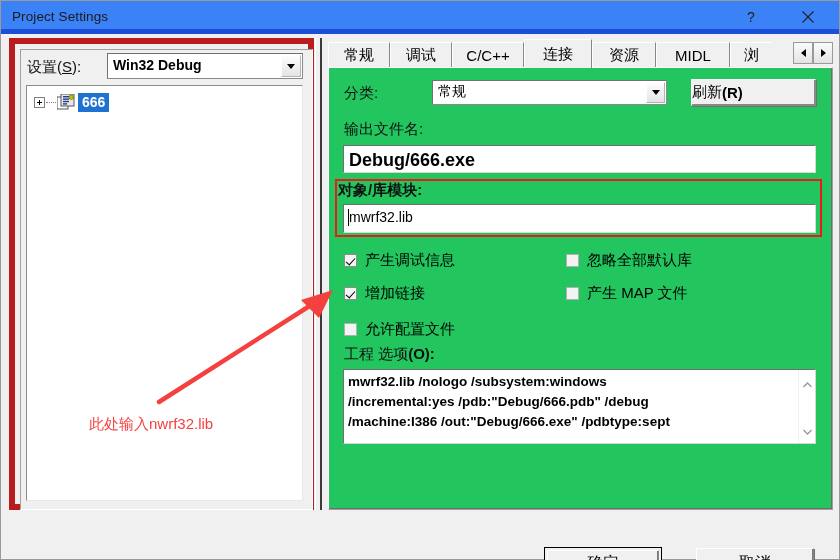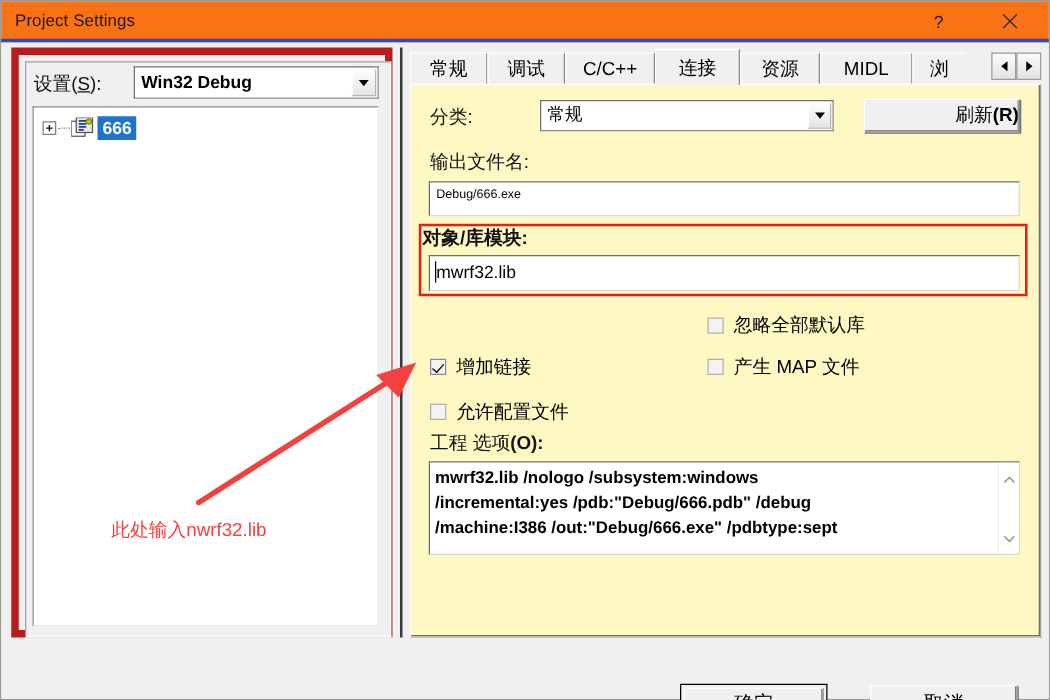--- a/index.html
+++ b/index.html
@@ -15,22 +15,22 @@
     position: relative;
     width: 840px; height: 560px;
     background: #f0f0f0;
     border: 1px solid #9a9a9a;
   }
 
   
   #titlebar {
     position: absolute; left: 0; top: 0;
     width: 838px; height: 33px;
-    background: #f97316;
-    border-bottom: 3px solid #1d4ed8;
+    background: #3b82f6;
+    border-bottom: 5px solid #1d4ed8;
   }
   #title-text {
     position: absolute; left: 11px; top: 8px;
     font-size: 13.5px; color: #1a1a1a;
     letter-spacing: 0.1px;
   }
   .caption-btn {
     position: absolute; top: 0; height: 32px; width: 46px;
     display: flex; align-items: center; justify-content: center;
     color: #222; font-size: 14px;
@@ -202,21 +202,21 @@
   .tri-right {
     width: 0; height: 0;
     border-top: 4px solid transparent;
     border-bottom: 4px solid transparent;
     border-left: 5px solid #000;
   }
 
   #tab-panel {
     position: absolute; left: 0; top: 29px;
     width: 505px; height: 443px;
-    background: #fef9c3;
+    background: #22c55e;
     border-top: 1px solid #ffffff;
     border-left: 1px solid #ffffff;
     border-right: 1px solid #a0a0a0;
     border-bottom: 1px solid #a0a0a0;
     box-shadow: inset -1px -1px 0 #6e6e6e;
     padding-left: 30px;
   }
 
   
   #category-label {
@@ -242,40 +242,40 @@
     border-top-color: #ffffff; border-left-color: #ffffff;
     display: flex; align-items: center; justify-content: center;
   }
   #refresh-btn {
     position: absolute; left: 362px; top: 11px;
     width: 125px; height: 27px;
     background: #f0f0f0;
     border: 1px solid #8a8a8a;
     border-top-color: #ffffff; border-left-color: #ffffff;
     box-shadow: inset -1px -1px 0 #888888, 1px 1px 0 #707070;
-    display: flex; align-items: center; justify-content: flex-end;
+    display: flex; align-items: center; justify-content: flex-start;
     font-size: 15px; color: #000;
   }
   #refresh-btn b { font-weight: bold; }
 
   #output-label {
     position: absolute; left: 15px; top: 52px;
     font-size: 15px; color: #111;
   }
   #output-field {
     position: absolute; left: 14px; top: 77px;
     width: 473px; height: 28px;
     background: #ffffff;
     border: 1px solid #8a8a8a;
     border-top-color: #6f6f6f; border-left-color: #6f6f6f;
     border-right-color: #d8d8d8; border-bottom-color: #d8d8d8;
   }
   #output-field-text {
     position: absolute; left: 5px; top: 4px;
-    font-size: 10px; font-weight: normal; color: #000;
+    font-size: 18px; font-weight: bold; color: #000;
   }
 
   
   #objlib-highlight {
     position: absolute; left: 6px; top: 111px;
     width: 487px; height: 58px;
     border: 2px solid #ec1b1b;
   }
   #objlib-label {
     position: absolute; left: 9px; top: 113px;
@@ -493,20 +493,24 @@
           <div id="output-field-text">Debug/666.exe</div>
         </div>
 
         <div id="objlib-highlight"></div>
         <div id="objlib-label">对象/库模块:</div>
         <div id="objlib-field">
           <div id="objlib-caret"></div>
           <div id="objlib-field-text">mwrf32.lib</div>
         </div>
 
+        <div class="cbrow" style="left:15px;top:183px;">
+          <span class="cbox checked"></span>
+          <span>产生调试信息</span>
+        </div>
         <div class="cbrow" style="left:15px;top:216px;">
           <span class="cbox checked"></span>
           <span>增加链接</span>
         </div>
         <div class="cbrow" style="left:15px;top:252px;">
           <span class="cbox unchecked"></span>
           <span>允许配置文件</span>
         </div>
 
         <div class="cbrow" style="left:237px;top:183px;align-items:center;">

